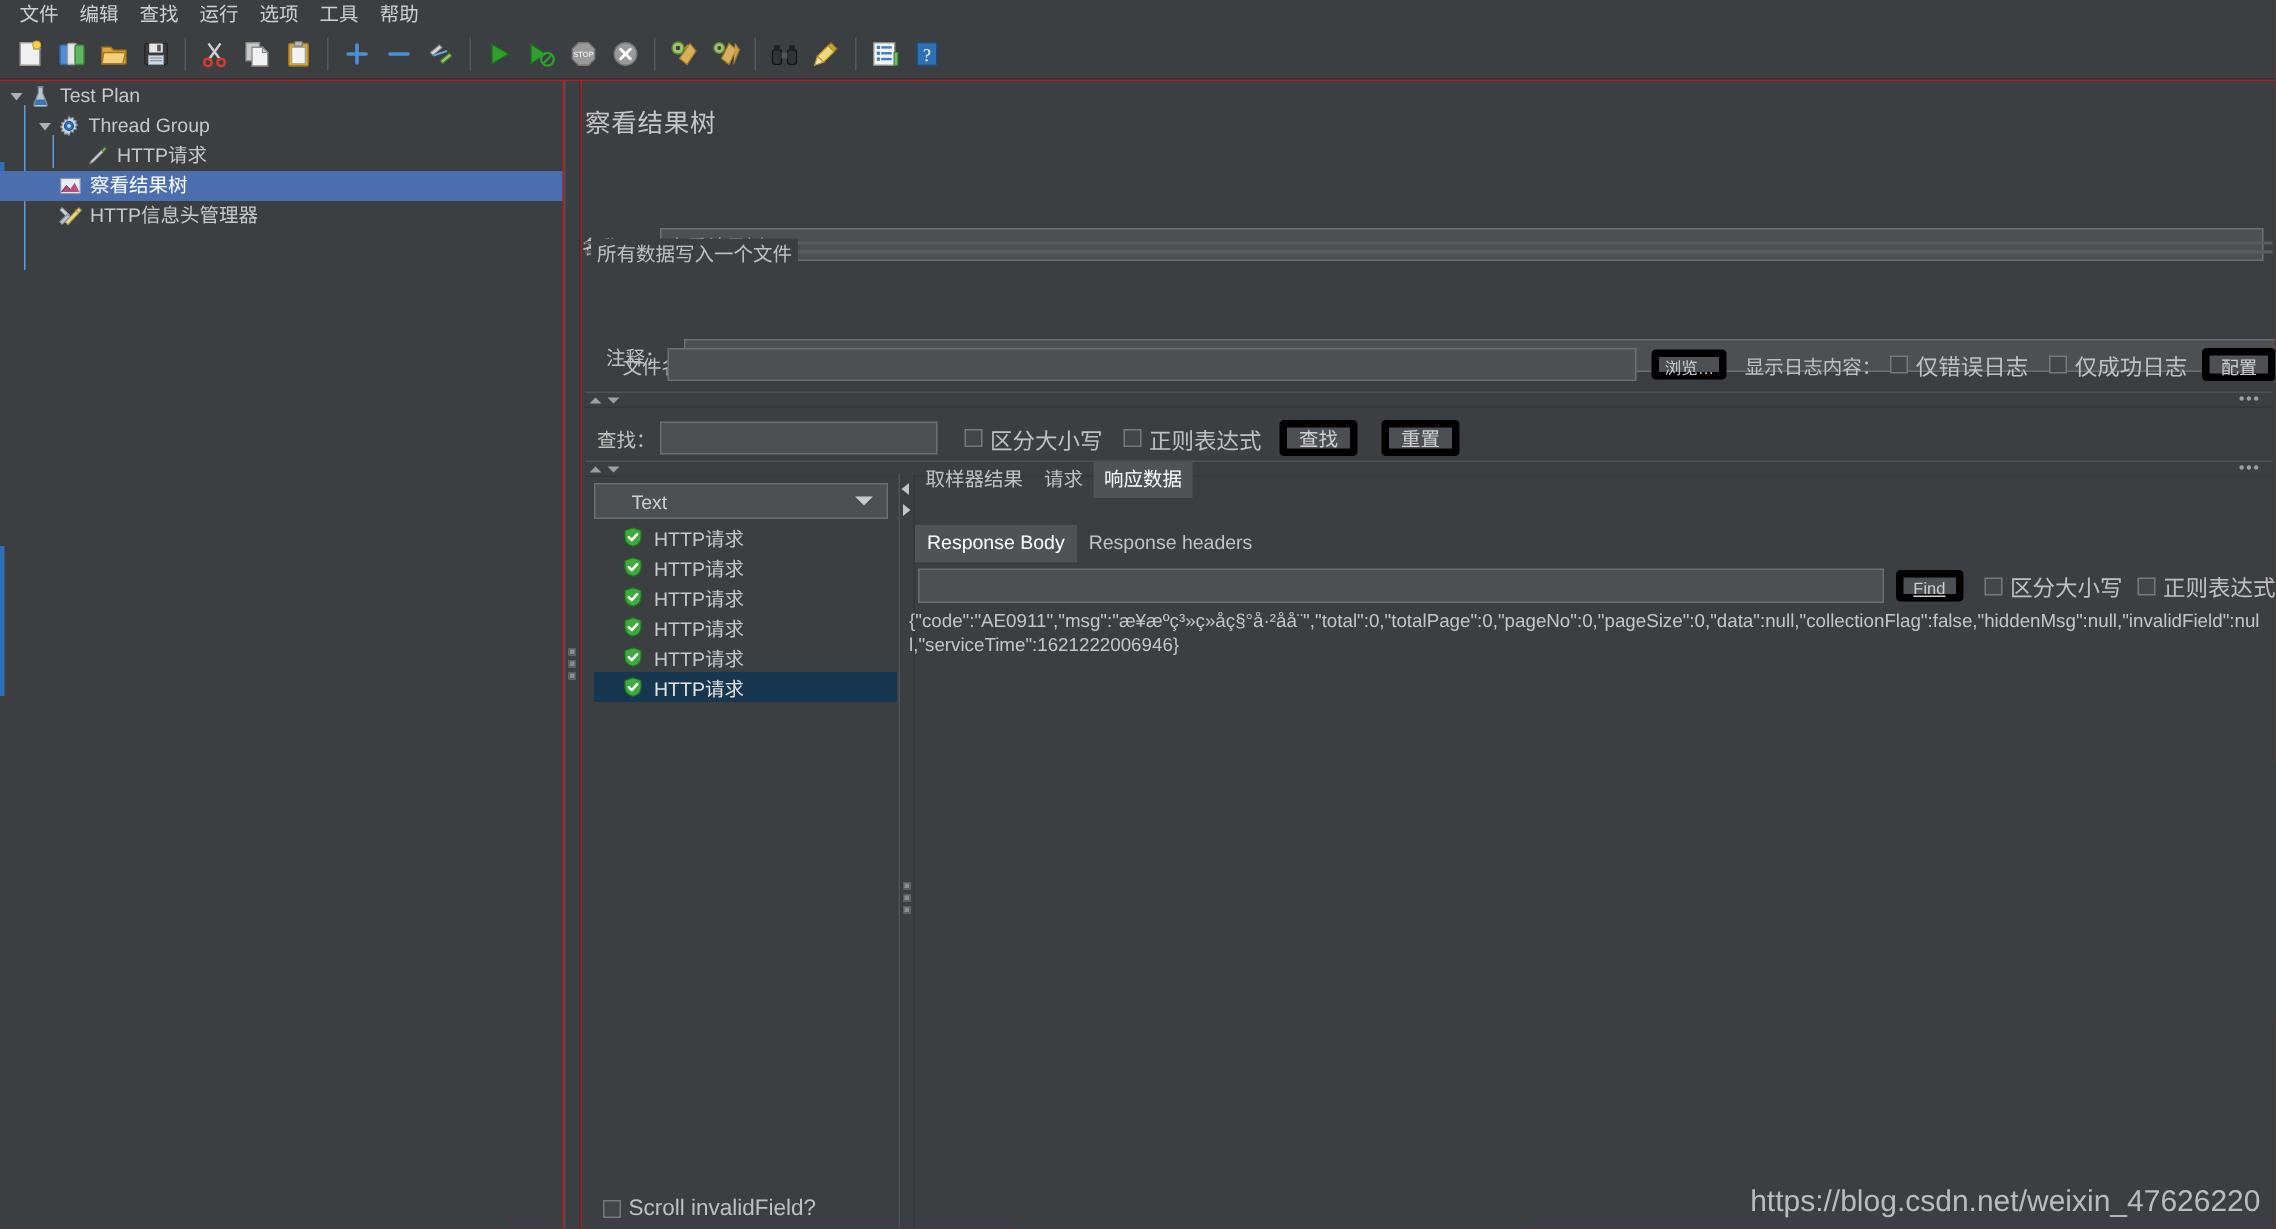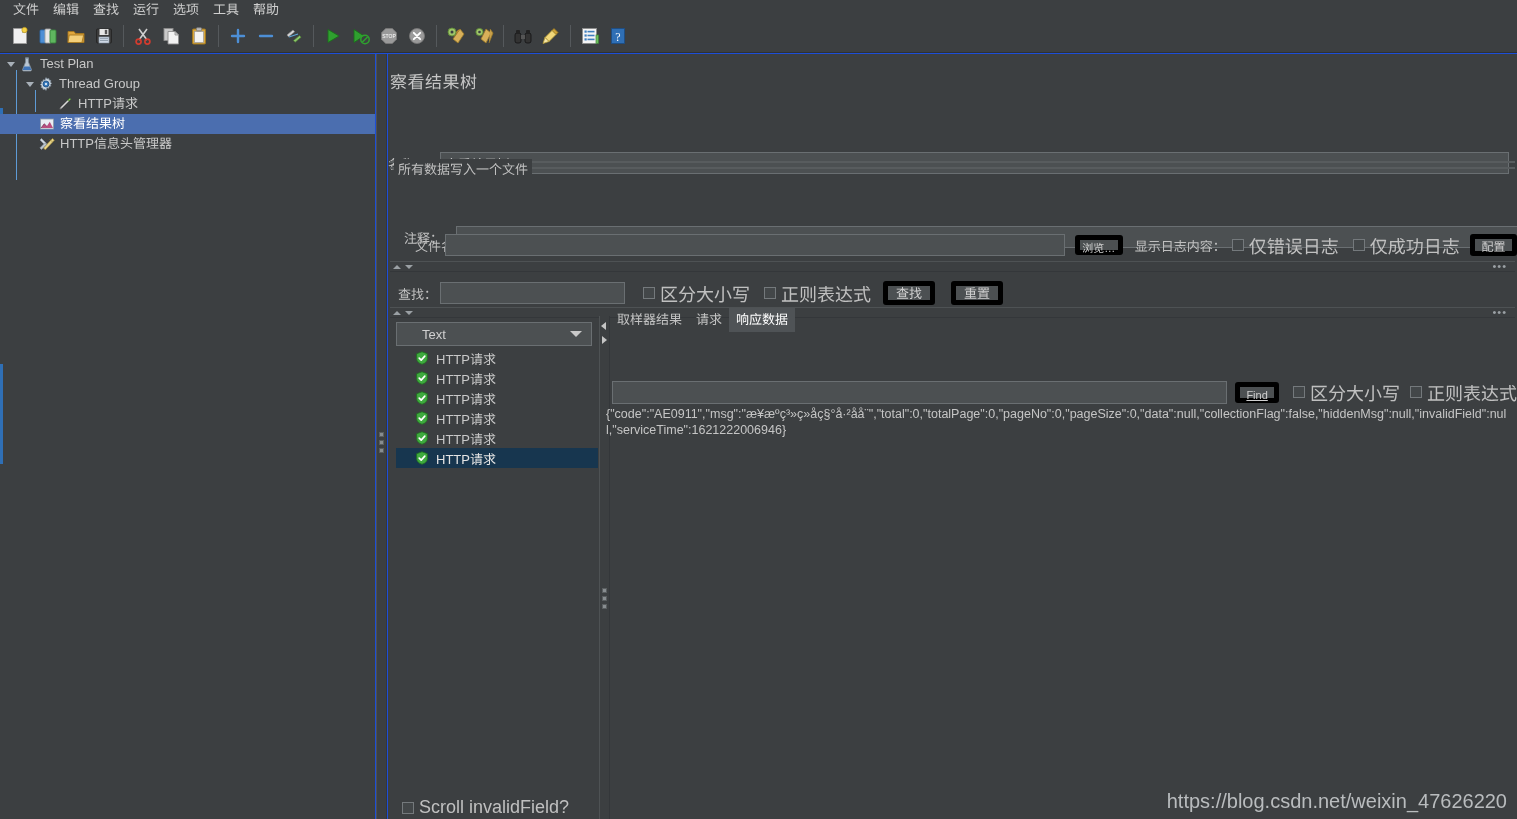--- a/index.html
+++ b/index.html
@@ -9,21 +9,21 @@
     overflow: hidden;
     background: #3c3f41;
     font-family: "Liberation Sans", "DejaVu Sans", sans-serif;
     font-size: 13px;
     color: #bbbbbb;
     -webkit-font-smoothing: antialiased;
   }
   #app {
     position: relative;
     width: 1517px; height: 819px;
-    background: #1d4ed8;
+    background: #b91c1c;
     overflow: hidden;
   }
 
   
   .menubar {
     position: absolute; left: 0; top: 0;
     width: 1517px; height: 20px;
     background: #3c3f41;
     display: flex; align-items: center;
     padding-left: 6px;
@@ -169,21 +169,21 @@
   .cbx-wrap { display: inline-flex; align-items: center; white-space: nowrap; }
   .cbx {
     width: 12px; height: 12px;
     border: 1px solid #74797c;
     background: #434749;
     box-sizing: border-box;
     display: inline-block;
     margin-right: 5px;
     flex: 0 0 12px;
   }
-  .cbx-label { font-size: 18px; color: #c0c0c0; }
+  .cbx-label { font-size: 15px; color: #c0c0c0; }
 
   
   .hsplit {
     position: absolute;
     height: 9px;
     background: #3c3f41;
     border-top: 1px solid #4e5254;
     border-bottom: 1px solid #34373a;
     display: flex; align-items: center;
   }
@@ -224,21 +224,21 @@
 
   
   .combo {
     position: absolute;
     background: #4c5052;
     border: 1px solid #6a6f72;
     box-sizing: border-box;
     display: flex; align-items: center;
     cursor: default;
   }
-  .combo-text { font-size: 13px; color: #d0d0d0; padding-left: 25px; flex: 1; }
+  .combo-text { font-size: 13px; color: #d0d0d0; padding-left: 10px; flex: 1; margin-left: 14px; }
   .combo-arrow {
     width: 0; height: 0;
     border-left: 6px solid transparent;
     border-right: 6px solid transparent;
     border-top: 6px solid #c9c9c9;
     margin-right: 9px;
   }
 
   
   .res-list {
@@ -720,20 +720,24 @@
       <div class="grip" style="top:280px;"></div>
       <div class="grip" style="top:288px;"></div>
     </div>
 
     <div class="tabstrip" style="left:222px;top:254px;">
       <div class="tab">取样器结果</div>
       <div class="tab">请求</div>
       <div class="tab active">响应数据</div>
     </div>
 
+    <div class="tabstrip" style="left:222px;top:296px;">
+      <div class="tab2 active">Response Body</div>
+      <div class="tab2">Response headers</div>
+    </div>
 
     <div class="field-row" style="left:222px;top:272px;width:907px;top:271px;">
     </div>
 
     <div class="field-row" style="left:224px;top:325px;width:905px;">
       <input class="txtinput" style="width: 690px; height: 23px;" value="">
       <button class="btn" style="margin-left:8px;width:48px;height:21px;font-size:11px;padding:0;text-decoration:underline;">Find</button>
       <span class="cbx-wrap" style="margin-left:14px;">
         <i class="cbx"></i>
         <span class="cbx-label">区分大小写</span>

